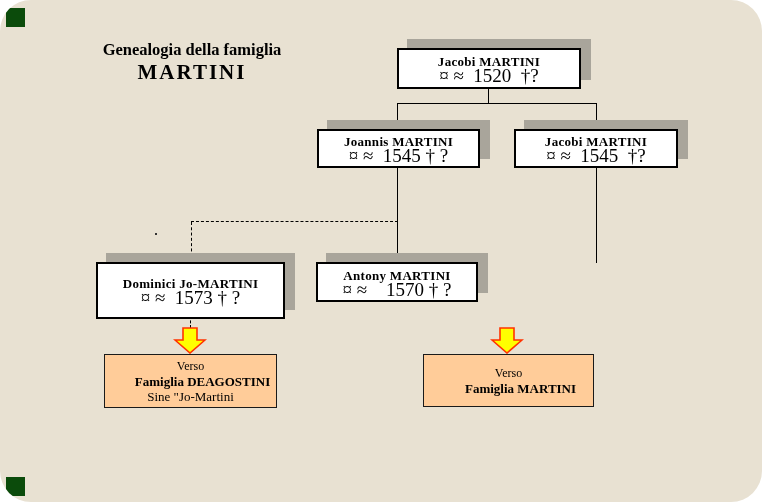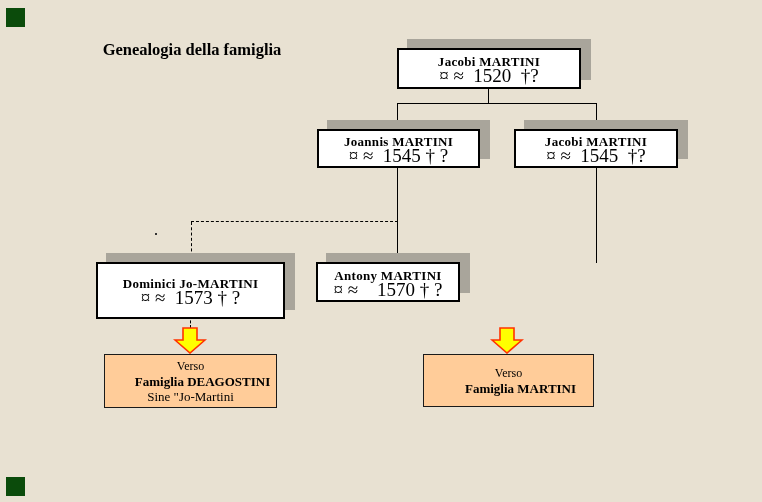--- a/index.html
+++ b/index.html
@@ -1,17 +1,17 @@
 <!DOCTYPE html>
 <html style="--bg: #E8E1D2; --shadow: #A9A59B; --peach: #FFCC99; --arrowFill: #FFFF00; --arrowStroke: #FF3300; --marker: #0B4B0B;"><head>
 <meta charset="utf-8">
 <style>
   html,body{margin:0;padding:0;}
   body{font-family:"Liberation Serif","DejaVu Serif",serif;}
-  .stage{position:relative;width:762px;height:502px;background:var(--bg,#E8E1D2);overflow:hidden;}
+  .stage{position:relative;width:762px;height:502px;background:var(--bg,#E8E1D2);overflow:hidden;border-radius:31px;}
 
   .corner-marker{position:absolute;width:19px;height:19px;background:var(--marker,#0B4B0B);}
   .corner-marker.top{left:6px;top:8px;}
   .corner-marker.bottom{left:6px;top:477px;}
 
   .title{position:absolute;left:84px;top:40px;width:216px;text-align:center;color:#000;}
   .title .l1{font-size:16.5px;font-weight:bold;line-height:19px;}
   .title .l2{font-size:21px;font-weight:bold;letter-spacing:2px;line-height:24px;margin-top:1px;}
 
   .line{position:absolute;background:#000;}
@@ -33,37 +33,38 @@
   .callout .c3:empty{display:none;}
 
   .down-arrow{position:absolute;width:34px;height:27px;}
   .down-arrow polygon{fill:var(--arrowFill,#FFFF00);stroke:var(--arrowStroke,#FF3300);stroke-width:1.6;}
 
   
   #n0{left:397px;top:48px;width:184px;height:41px;}
   #n1{left:317px;top:129px;width:163px;height:39px;}
   #n2{left:514px;top:129px;width:164px;height:39px;}
   #n3{left:96px;top:262px;width:189px;height:57px;}
-  #n4{left:316px;top:262px;width:144px;height:40px;}
+  #n4{left:316px;top:262px;width:162px;height:40px;}
   #n5{left:514px;top:262px;width:164px;height:40px;}
   #c0{left:104px;top:354px;width:173px;height:54px;}
   #c1{left:423px;top:354px;width:171px;height:53px;}
   #a0{left:173px;top:327px;}
   #a1{left:490px;top:327px;}
 </style>
 </head>
 <body>
 
 <div class="stage">
 
   <div class="corner-marker top"></div>
   <div class="corner-marker bottom"></div>
 
   <div class="title">
     <div class="l1">Genealogia della famiglia</div>
+    <div class="l2">MARTINI</div>
   </div>
 
   <div class="line" style="left:488px;top:89px;width:1px;height:15px;"></div>
   <div class="line" style="left:397px;top:103px;width:200px;height:1px;"></div>
   <div class="line" style="left:397px;top:104px;width:1px;height:26px;"></div>
   <div class="line" style="left:596px;top:104px;width:1px;height:26px;"></div>
   <div class="line" style="left:397px;top:168px;width:1px;height:95px;"></div>
   <div class="line" style="left:596px;top:168px;width:1px;height:95px;"></div>
 
   <div class="dash-h" style="left:191px;top:221px;width:207px;"></div>

